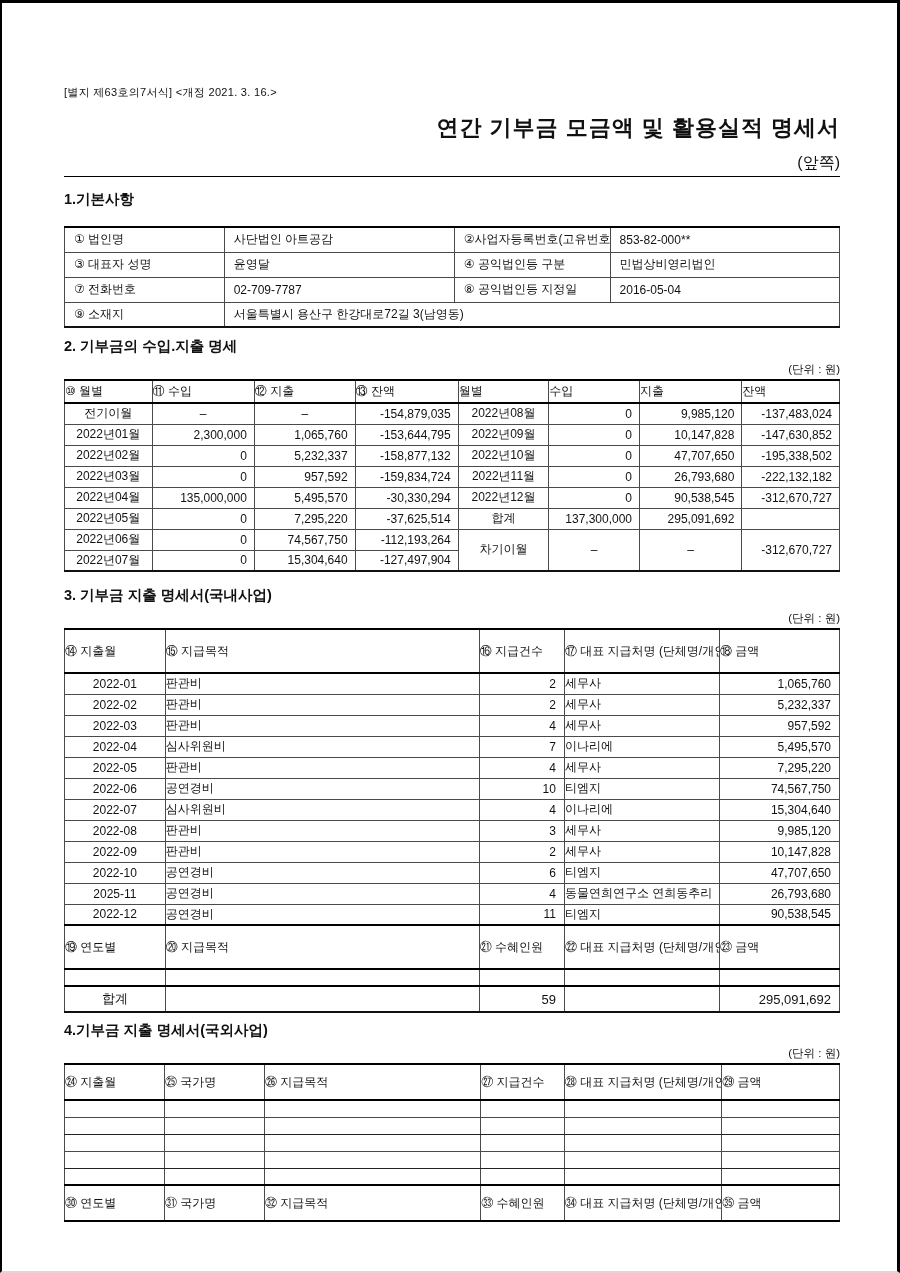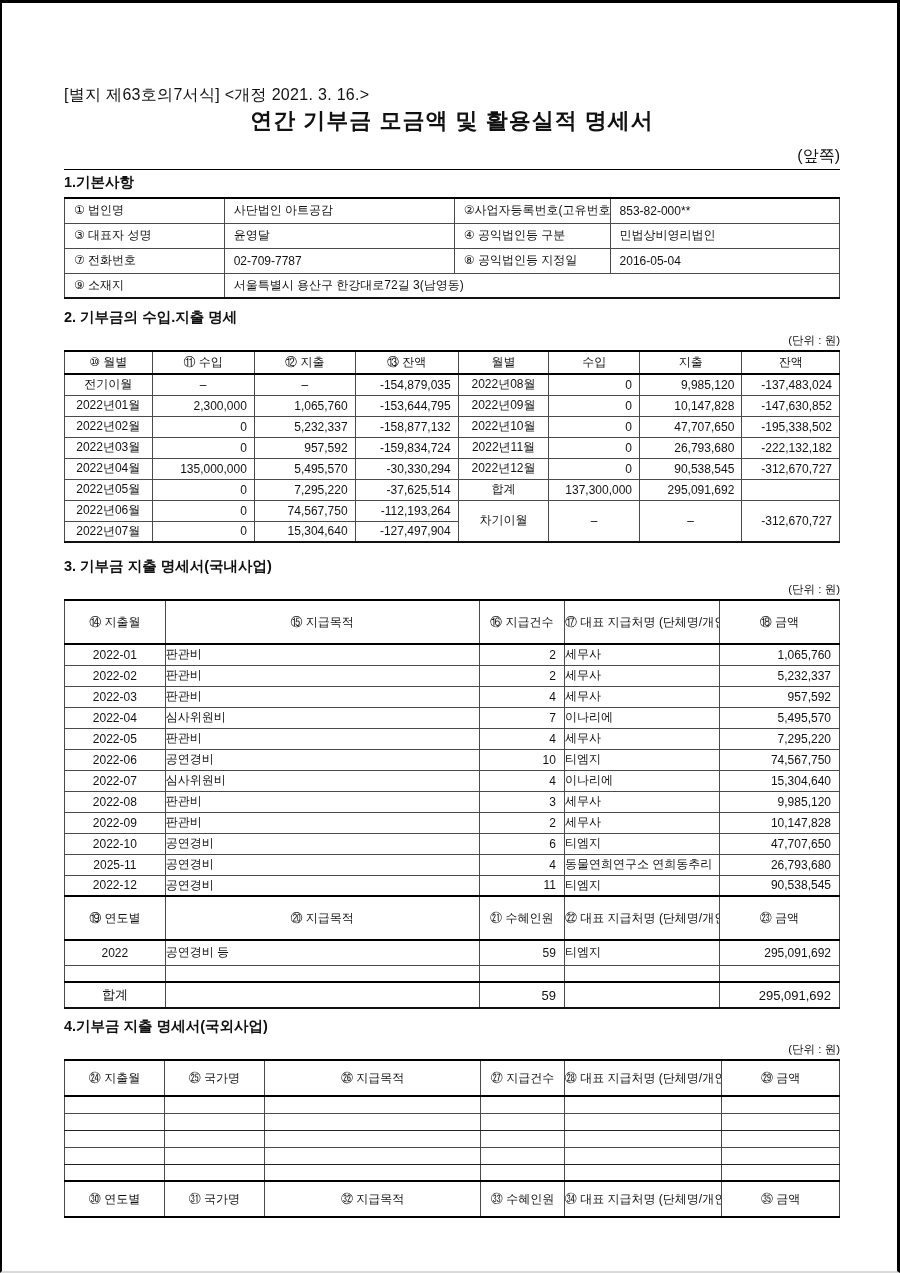--- a/index.html
+++ b/index.html
@@ -9,31 +9,31 @@
     position: relative;
     width: 900px; height: 1273px;
     background: #fff;
     border-top: 3px solid #000;
     border-left: 2px solid #000;
     border-right: 3px solid #000;
     border-bottom: 2px solid #d9d9d9;
     overflow: hidden;
   }
   .content { width: 776px; margin: 0 auto 0 62px; }
-  .form-ref { margin-top: 82px; font-size: 16px; letter-spacing: 0.3px; }
-  .title { text-align: center; font-size: 22px; font-weight: bold; letter-spacing: 1px; }
+  .form-ref { margin-top: 82px; font-size: 11px; letter-spacing: 0.3px; }
+  .title { margin-top: 13px; text-align: right; font-size: 22px; font-weight: bold; letter-spacing: 1px; }
   .page-side { margin-top: 10px; text-align: right; font-size: 16px; }
   .top-rule { border: none; border-top: 1.5px solid #000; margin-top: 2px; }
-  .sec-h { font-size: 14.5px; font-weight: bold; margin-top: 3px; }
+  .sec-h { font-size: 14.5px; font-weight: bold; margin-top: 13px; }
   .unit { text-align: right; font-size: 11.5px; margin: 6px 0 2px; }
 
   table.t { width: 100%; border-collapse: collapse; table-layout: fixed; font-size: 12px; }
   table.t { border: 1.5px solid #222; border-top: 2.5px solid #000; border-bottom: 2px solid #111; }
   table.t th, table.t td { border: 1px solid #4a4a4a; overflow: hidden; white-space: nowrap; font-weight: normal; }
-  table.t th { text-align: center; margin-top: 34px; }
+  table.t th { text-align: left; margin-top: 34px; }
   tr.hdr th { border-bottom: 2px solid #000; }
   tr.thick-top th, tr.thick-top td { border-top: 2.2px solid #000; }
   .two-line { white-space: pre-line; line-height: 1.25; }
 
   
   .t1 td { height: 25px; padding: 2px 9px; text-align: left; }
   
   .t2 th { height: 23px; }
   .t2 td { height: 21px; }
   .t2 .c { text-align: center; }
@@ -57,21 +57,21 @@
 
 <div class="doc">
   <div class="content">
 
     <div class="form-ref">[별지 제63호의7서식] &lt;개정 2021. 3. 16.&gt;</div>
     <div class="title">연간 기부금 모금액 및 활용실적 명세서</div>
     <div class="page-side">(앞쪽)</div>
     <hr class="top-rule">
 
     <div class="sec-h">1.기본사항</div>
-    <table class="t t1" style="margin-top:5px">
+    <table class="t t1" style="margin-top:17px">
       <colgroup>
           <col style="width:20.6%">
           <col style="width:29.7%">
           <col style="width:20.1%">
           <col style="width:29.6%">
         </colgroup>
       <tbody>
           <tr>
         <td>① 법인명</td>
         <td>사단법인 아트공감</td>
@@ -304,27 +304,20 @@
         <td class="r">90,538,545</td>
       </tr>
       <tr class="hdr thick-top">
         <th>⑲ 연도별</th>
         <th>⑳ 지급목적</th>
         <th>㉑ 수혜인원</th>
         <th class="two-line">㉒ 대표 지급처명
 (단체명/개인)</th>
         <th>㉓ 금액</th>
       </tr>
-      <tr class="yr">
-        <td class="c">2022</td>
-        <td class="l">공연경비 등</td>
-        <td class="r">59</td>
-        <td class="l">티엠지</td>
-        <td class="r">295,091,692</td>
-      </tr>
       <tr class="gap">
         <td></td>
         <td></td>
         <td></td>
         <td></td>
         <td></td>
       </tr>
       <tr class="sum thick-top">
         <td class="c">합계</td>
         <td></td>

